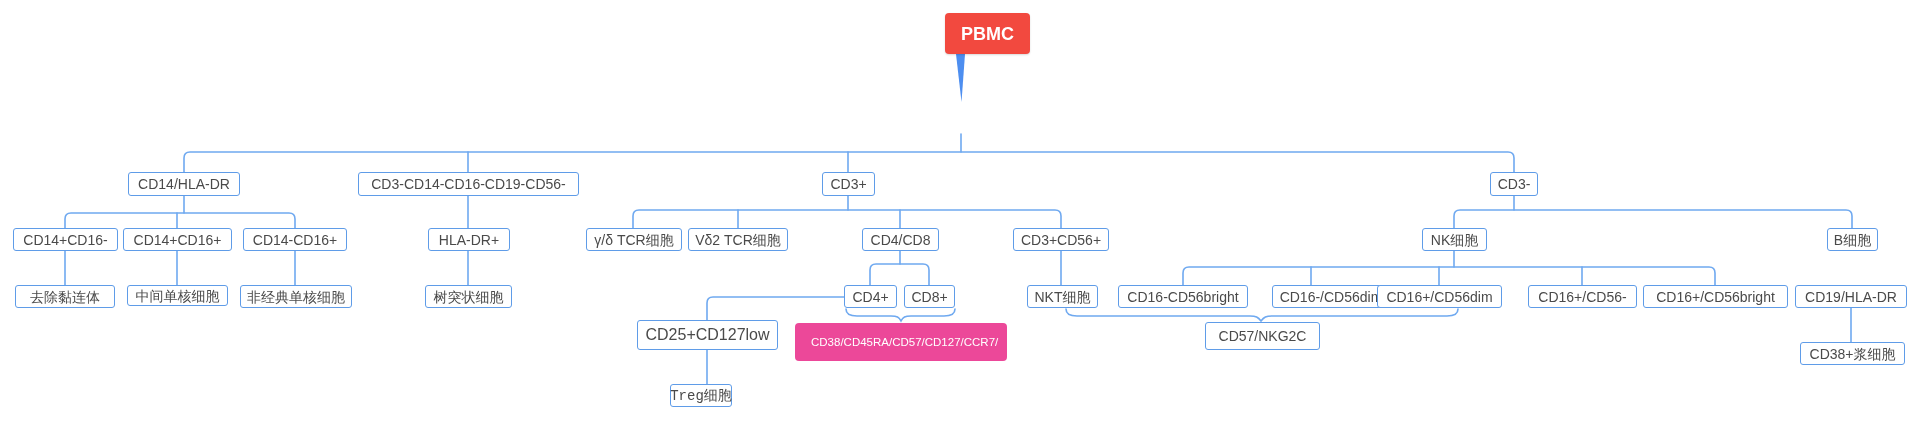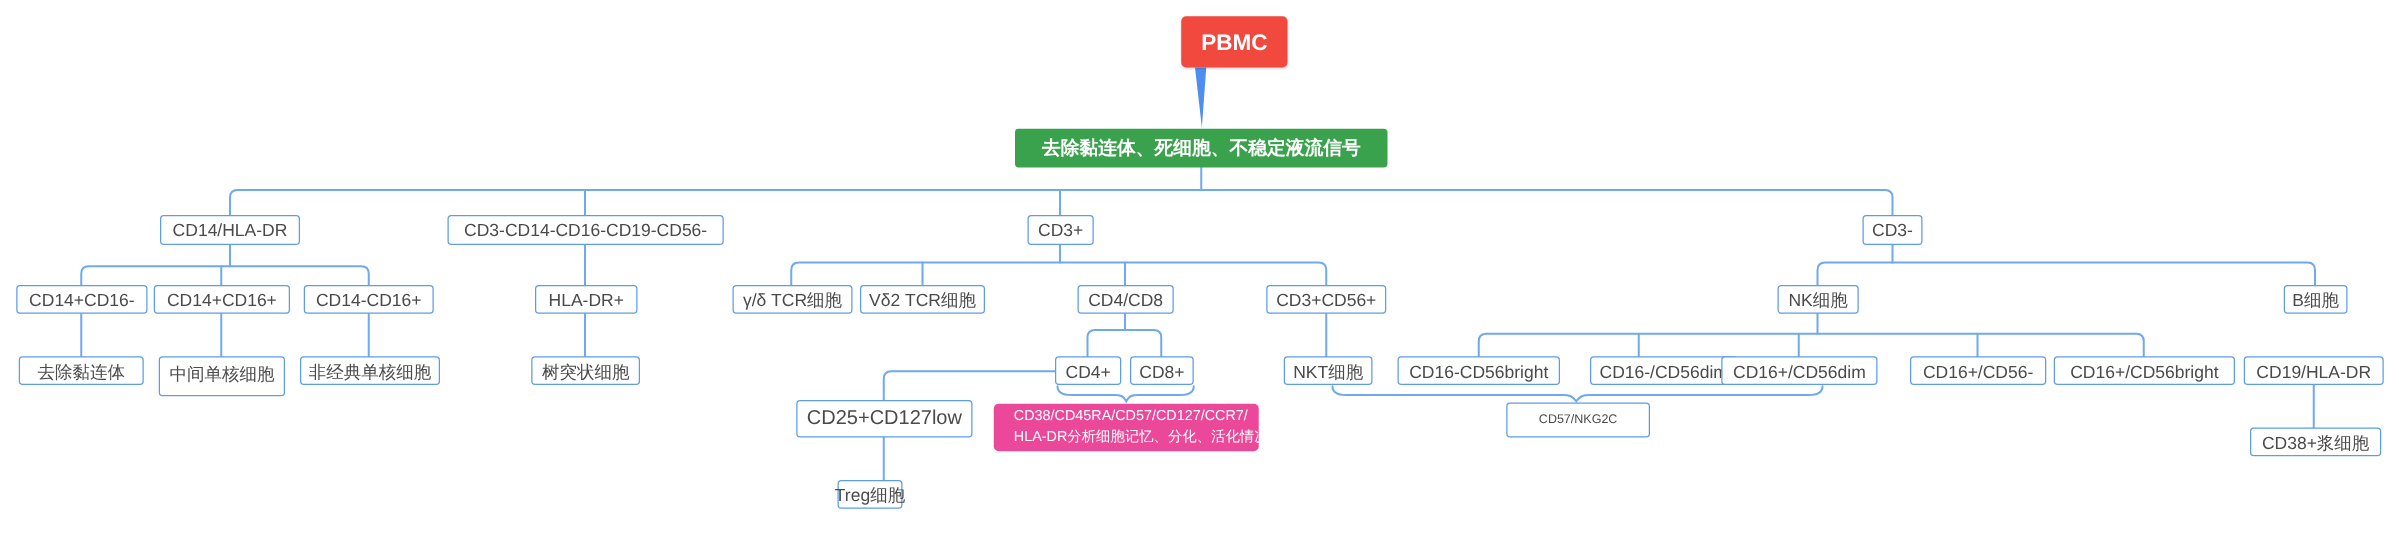--- a/index.html
+++ b/index.html
@@ -32,21 +32,21 @@
     background:#3aa24d;border:none;border-radius:3px;
     color:#ffffff;font-size:15px;font-weight:bold;
   }
   .node-panel{
     background:#ec4899;border:none;border-radius:4px;
     color:#ffffff;font-size:11.5px;
     flex-direction:column;align-items:flex-start;justify-content:center;
     line-height:1.45;padding:3px 16px;
   }
   .node-big{font-size:16px;}
-  .node-mid{font-size:10px;}
+  .node-mid{font-size:14px;}
 </style>
 </head>
 <body>
 
 <div class="canvas">
 
   <svg class="wires" width="1919" height="439" viewBox="0 0 1919 439">
     <g fill="none" stroke="#6fa9f0" stroke-width="1.6" stroke-linecap="round">
 
       <polygon points="956,54 965,54 961.5,102" fill="#4d8ef0" stroke="none"></polygon>
@@ -87,55 +87,53 @@
       <path d="M707,350 L707,384"></path>
 
       <path d="M1851,308 L1851,342"></path>
 
       <path d="M846,309 C846,314 850,316 857,316 L891,316 C897,316 899,317 901,321 C903,317 905,316 911,316 L944,316 C951,316 955,314 955,309"></path>
       <path d="M1066,309 C1066,314 1070,316 1077,316 L1250,316 C1256,316 1258,317 1261,321 C1264,317 1266,316 1272,316 L1447,316 C1454,316 1458,314 1458,309"></path>
     </g>
   </svg>
 
   <div class="node node-root" style="left:917px;top:13px;width:85px;height:41px;">PBMC</div>
-  <div class="node node-qc" style="left:812px;top:103px;width:298px;height:31px;">去除黏连体、死细胞、不稳定液流信号</div>
 
   <div class="node" style="left:128px;top:172px;width:112px;height:24px;">CD14/HLA-DR</div>
   <div class="node" style="left:358px;top:172px;width:221px;height:24px;">CD3-CD14-CD16-CD19-CD56-</div>
   <div class="node" style="left:822px;top:172px;width:53px;height:24px;">CD3+</div>
   <div class="node" style="left:1490px;top:172px;width:48px;height:24px;">CD3-</div>
 
   <div class="node" style="left:13px;top:228px;width:105px;height:23px;">CD14+CD16-</div>
   <div class="node" style="left:123px;top:228px;width:109px;height:23px;">CD14+CD16+</div>
   <div class="node" style="left:243px;top:228px;width:104px;height:23px;">CD14-CD16+</div>
   <div class="node" style="left:428px;top:228px;width:82px;height:23px;">HLA-DR+</div>
   <div class="node" style="left:586px;top:228px;width:96px;height:23px;">γ/δ TCR细胞</div>
   <div class="node" style="left:688px;top:228px;width:100px;height:23px;">Vδ2 TCR细胞</div>
   <div class="node" style="left:862px;top:228px;width:77px;height:23px;">CD4/CD8</div>
   <div class="node" style="left:1013px;top:228px;width:96px;height:23px;">CD3+CD56+</div>
   <div class="node" style="left:1422px;top:228px;width:65px;height:23px;">NK细胞</div>
   <div class="node" style="left:1827px;top:228px;width:51px;height:23px;">B细胞</div>
 
   <div class="node" style="left:15px;top:285px;width:100px;height:23px;">去除黏连体</div>
-  <div class="node" style="left:127px;top:285px;width:101px;height:32px;font-family:Liberation Serif, serif;">中间单核细胞</div>
+  <div class="node" style="left:127px;top:285px;width:101px;height:21px;">中间单核细胞</div>
   <div class="node" style="left:240px;top:285px;width:112px;height:23px;">非经典单核细胞</div>
   <div class="node" style="left:425px;top:285px;width:87px;height:23px;">树突状细胞</div>
   <div class="node" style="left:844px;top:285px;width:53px;height:23px;">CD4+</div>
   <div class="node" style="left:904px;top:285px;width:51px;height:23px;">CD8+</div>
   <div class="node" style="left:1027px;top:285px;width:71px;height:23px;">NKT细胞</div>
   <div class="node" style="left:1118px;top:285px;width:130px;height:23px;">CD16-CD56bright</div>
   <div class="node" style="left:1252px;top:285px;width:118px;height:23px;margin-left:20px;">CD16-/CD56dim</div>
   <div class="node" style="left:1377px;top:285px;width:125px;height:23px;">CD16+/CD56dim</div>
   <div class="node" style="left:1528px;top:285px;width:109px;height:23px;">CD16+/CD56-</div>
   <div class="node" style="left:1643px;top:285px;width:145px;height:23px;">CD16+/CD56bright</div>
   <div class="node" style="left:1795px;top:285px;width:112px;height:23px;">CD19/HLA-DR</div>
 
   <div class="node node-big" style="left:637px;top:320px;width:141px;height:30px;">CD25+CD127low</div>
   <div class="node node-panel" style="left:795px;top:323px;width:212px;height:38px;">
     <span>CD38/CD45RA/CD57/CD127/CCR7/</span>
-    <span>HLA-DR分析细胞记忆、分化、活化情况</span>
   </div>
   <div class="node node-mid" style="left:1205px;top:322px;width:115px;height:28px;">CD57/NKG2C</div>
   <div class="node" style="left:1800px;top:342px;width:105px;height:23px;">CD38+浆细胞</div>
 
-  <div class="node" style="left:670px;top:384px;width:52px;height:23px;">Treg细胞</div>
+  <div class="node" style="left:670px;top:384px;width:62px;height:23px;font-family:Liberation Mono, monospace;">Treg细胞</div>
 
 </div>
 
 </body></html>

